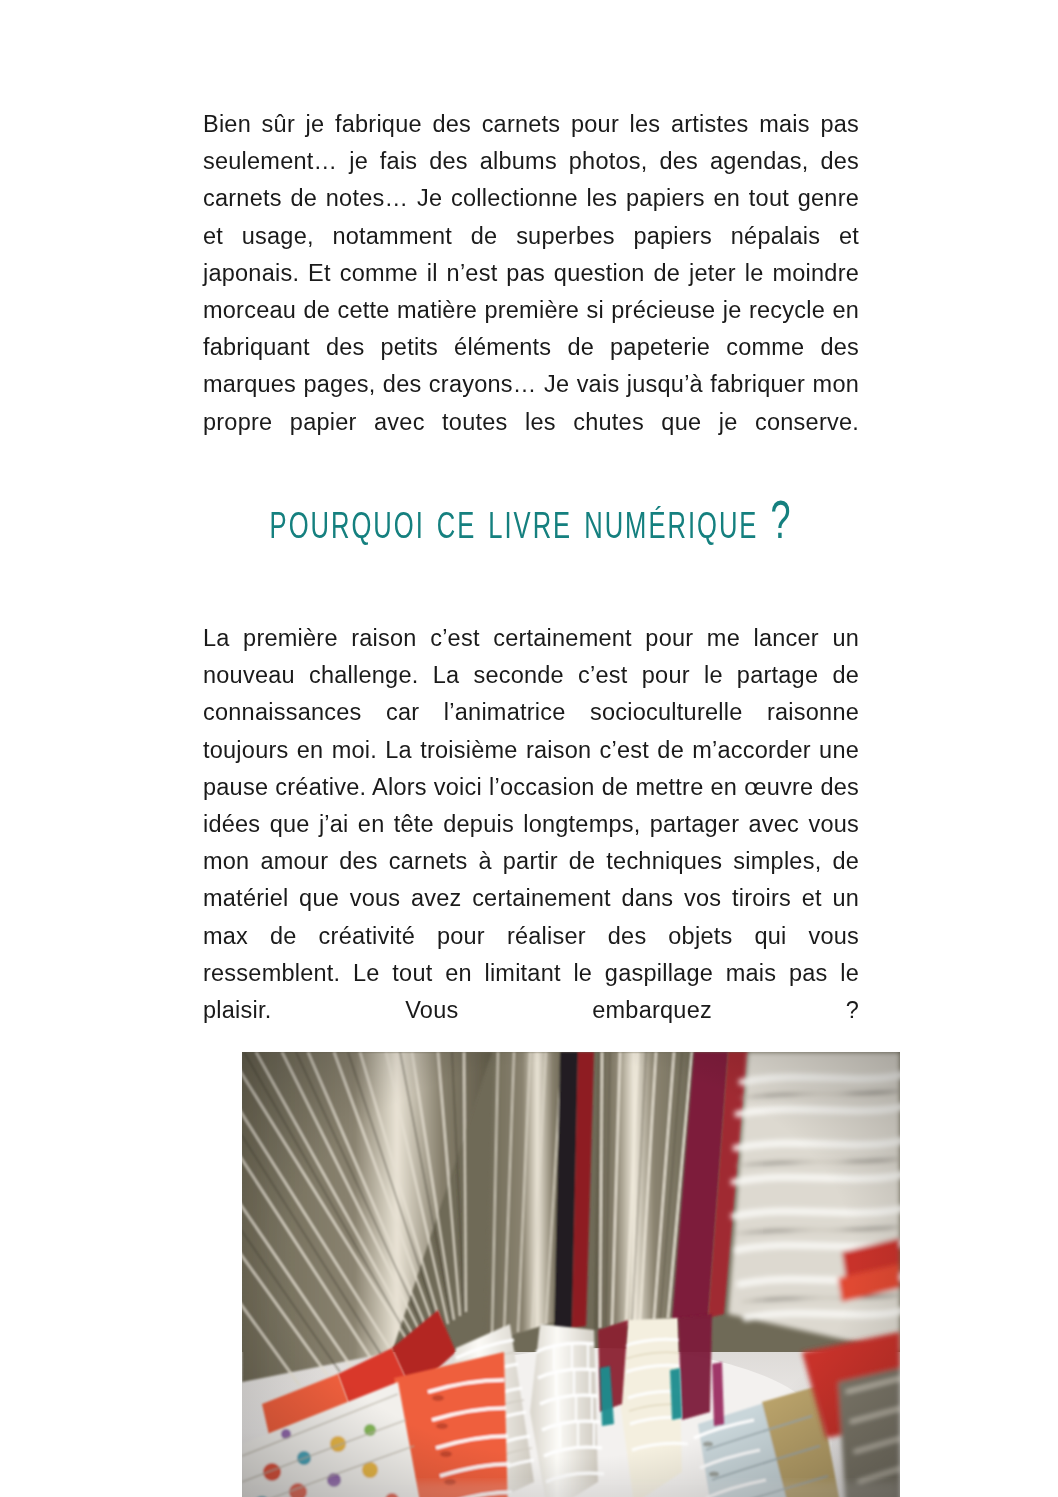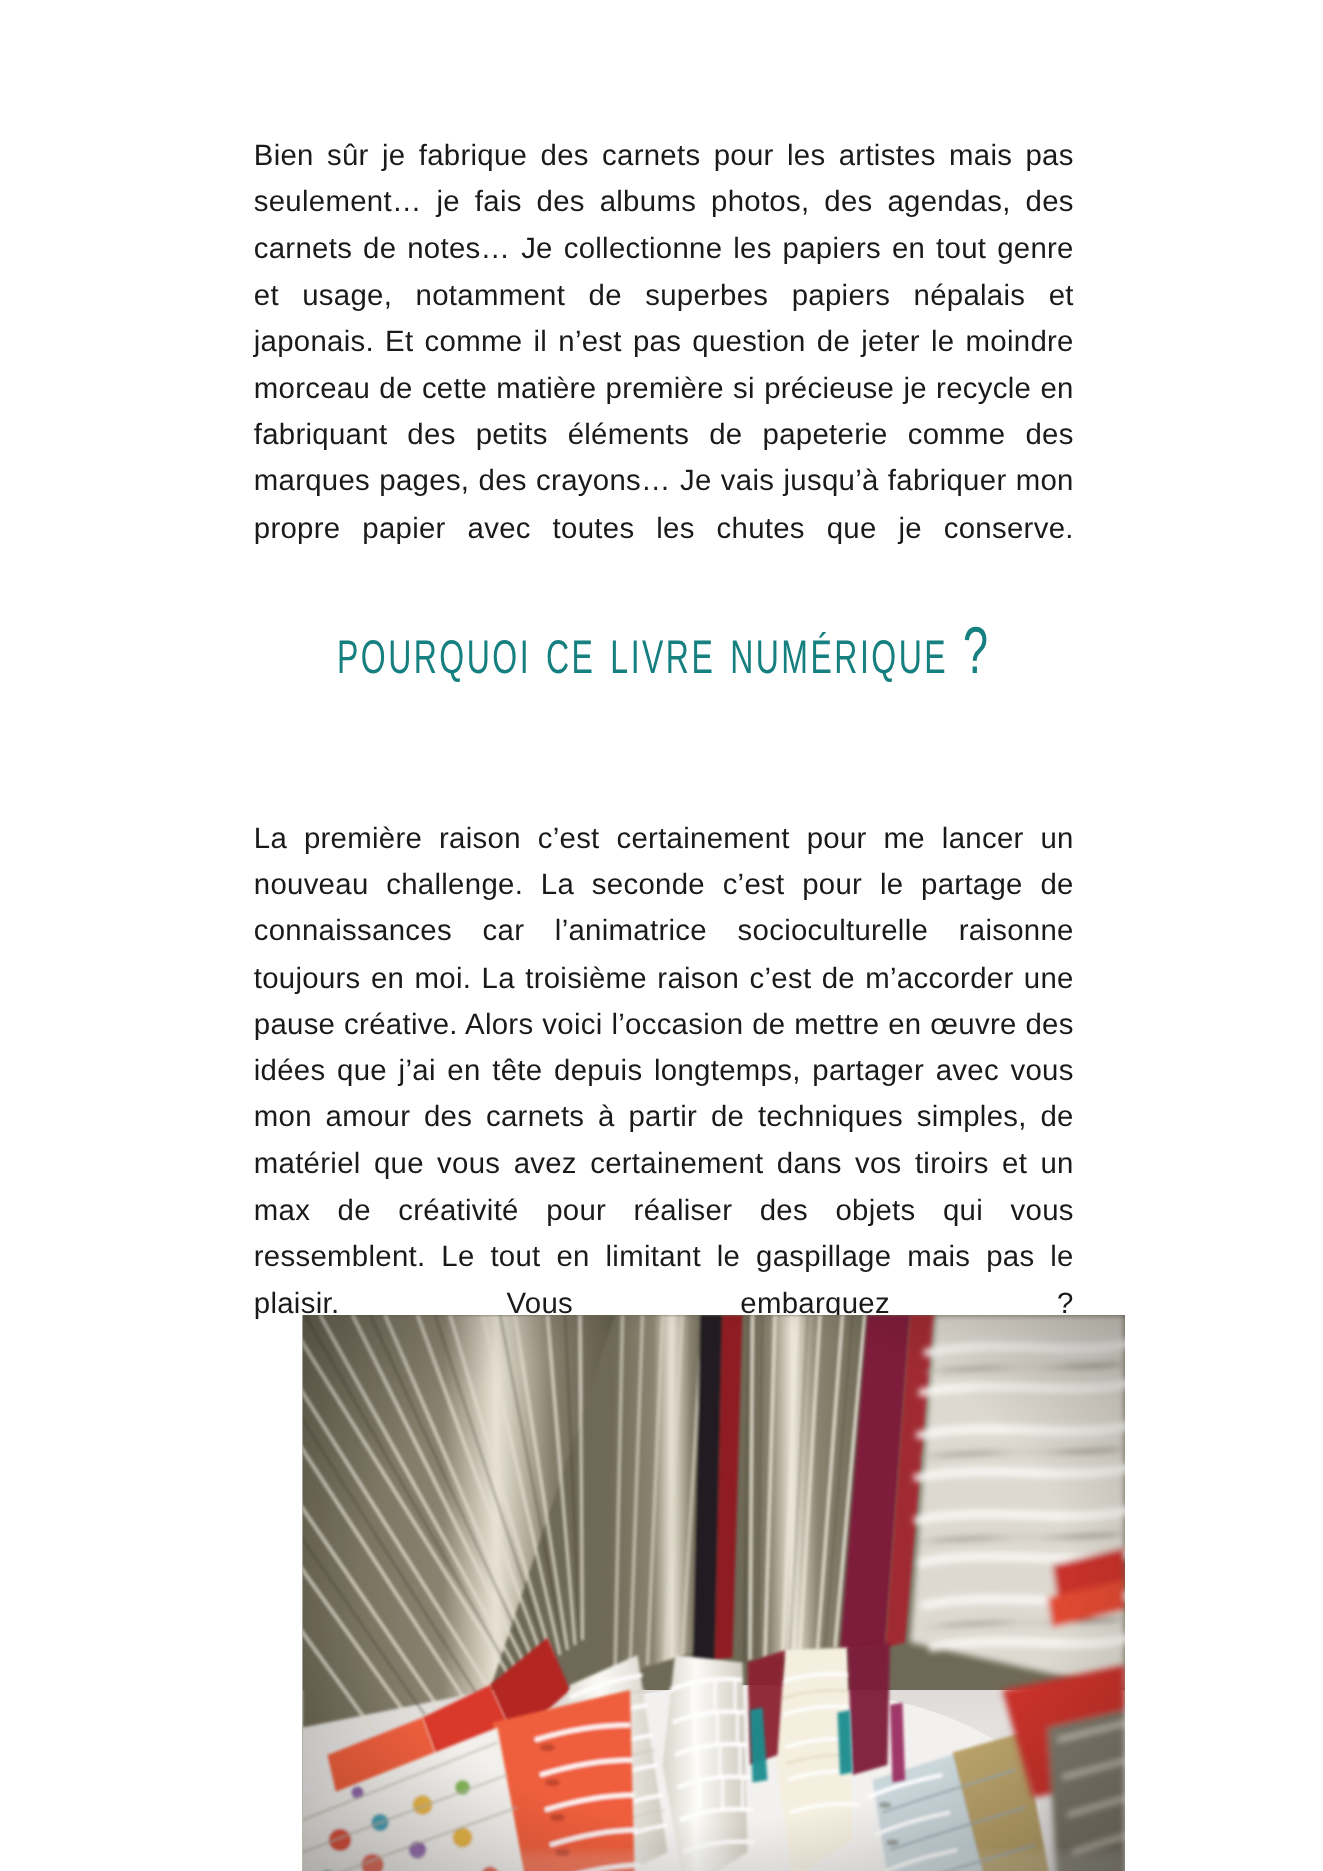--- a/index.html
+++ b/index.html
@@ -39,21 +39,21 @@
   #intro-paragraph {
     position: absolute;
     left: 203px;
     top: 106px;
     width: 656px;
   }
 
   #reason-paragraph {
     position: absolute;
     left: 203px;
-    top: 652px;
+    top: 620px;
     width: 656px;
   }
 
   
   .section-heading {
     position: absolute;
     left: 203px;
     top: 492px;
     width: 656px;
     text-align: center;

